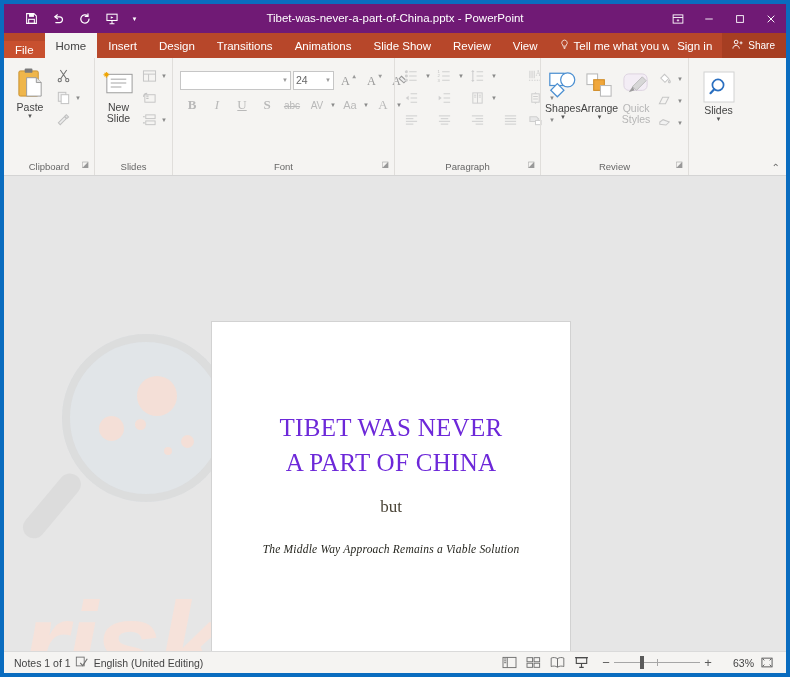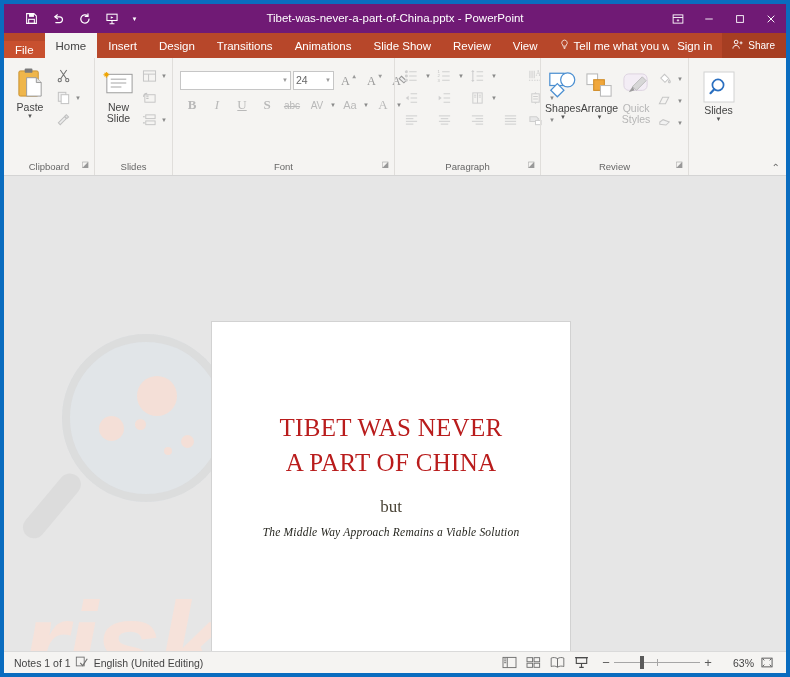--- a/index.html
+++ b/index.html
@@ -188,31 +188,31 @@
     overflow: hidden;
   }
   .slide-inner {
     position: absolute; inset: 7px;
     background: #fff;
     display: flex; flex-direction: column; align-items: center;
   }
   .sl-title {
     margin-top: 82px;
     font-family: "Liberation Serif", serif;
-    font-size: 25px; color: #b91c1c;
+    font-size: 25px; color: #6d28d9;
     text-align: center; line-height: 1.38;
     letter-spacing: .3px;
   }
   .sl-but {
     margin-top: 17px;
     font-family: "Liberation Serif", serif;
     font-size: 17px; color: #4A4437;
   }
   .sl-sub {
-    margin-top: 9px;
+    margin-top: 26px;
     font-family: "Liberation Serif", serif;
     font-style: italic; font-size: 11.5px;
     color: #26261F; letter-spacing: .2px;
   }
 
   
   .status {
     height: 22px; background: #F5F4F2;
     border-top: 1px solid #DADADA;
     display: flex; align-items: center; flex: none;

